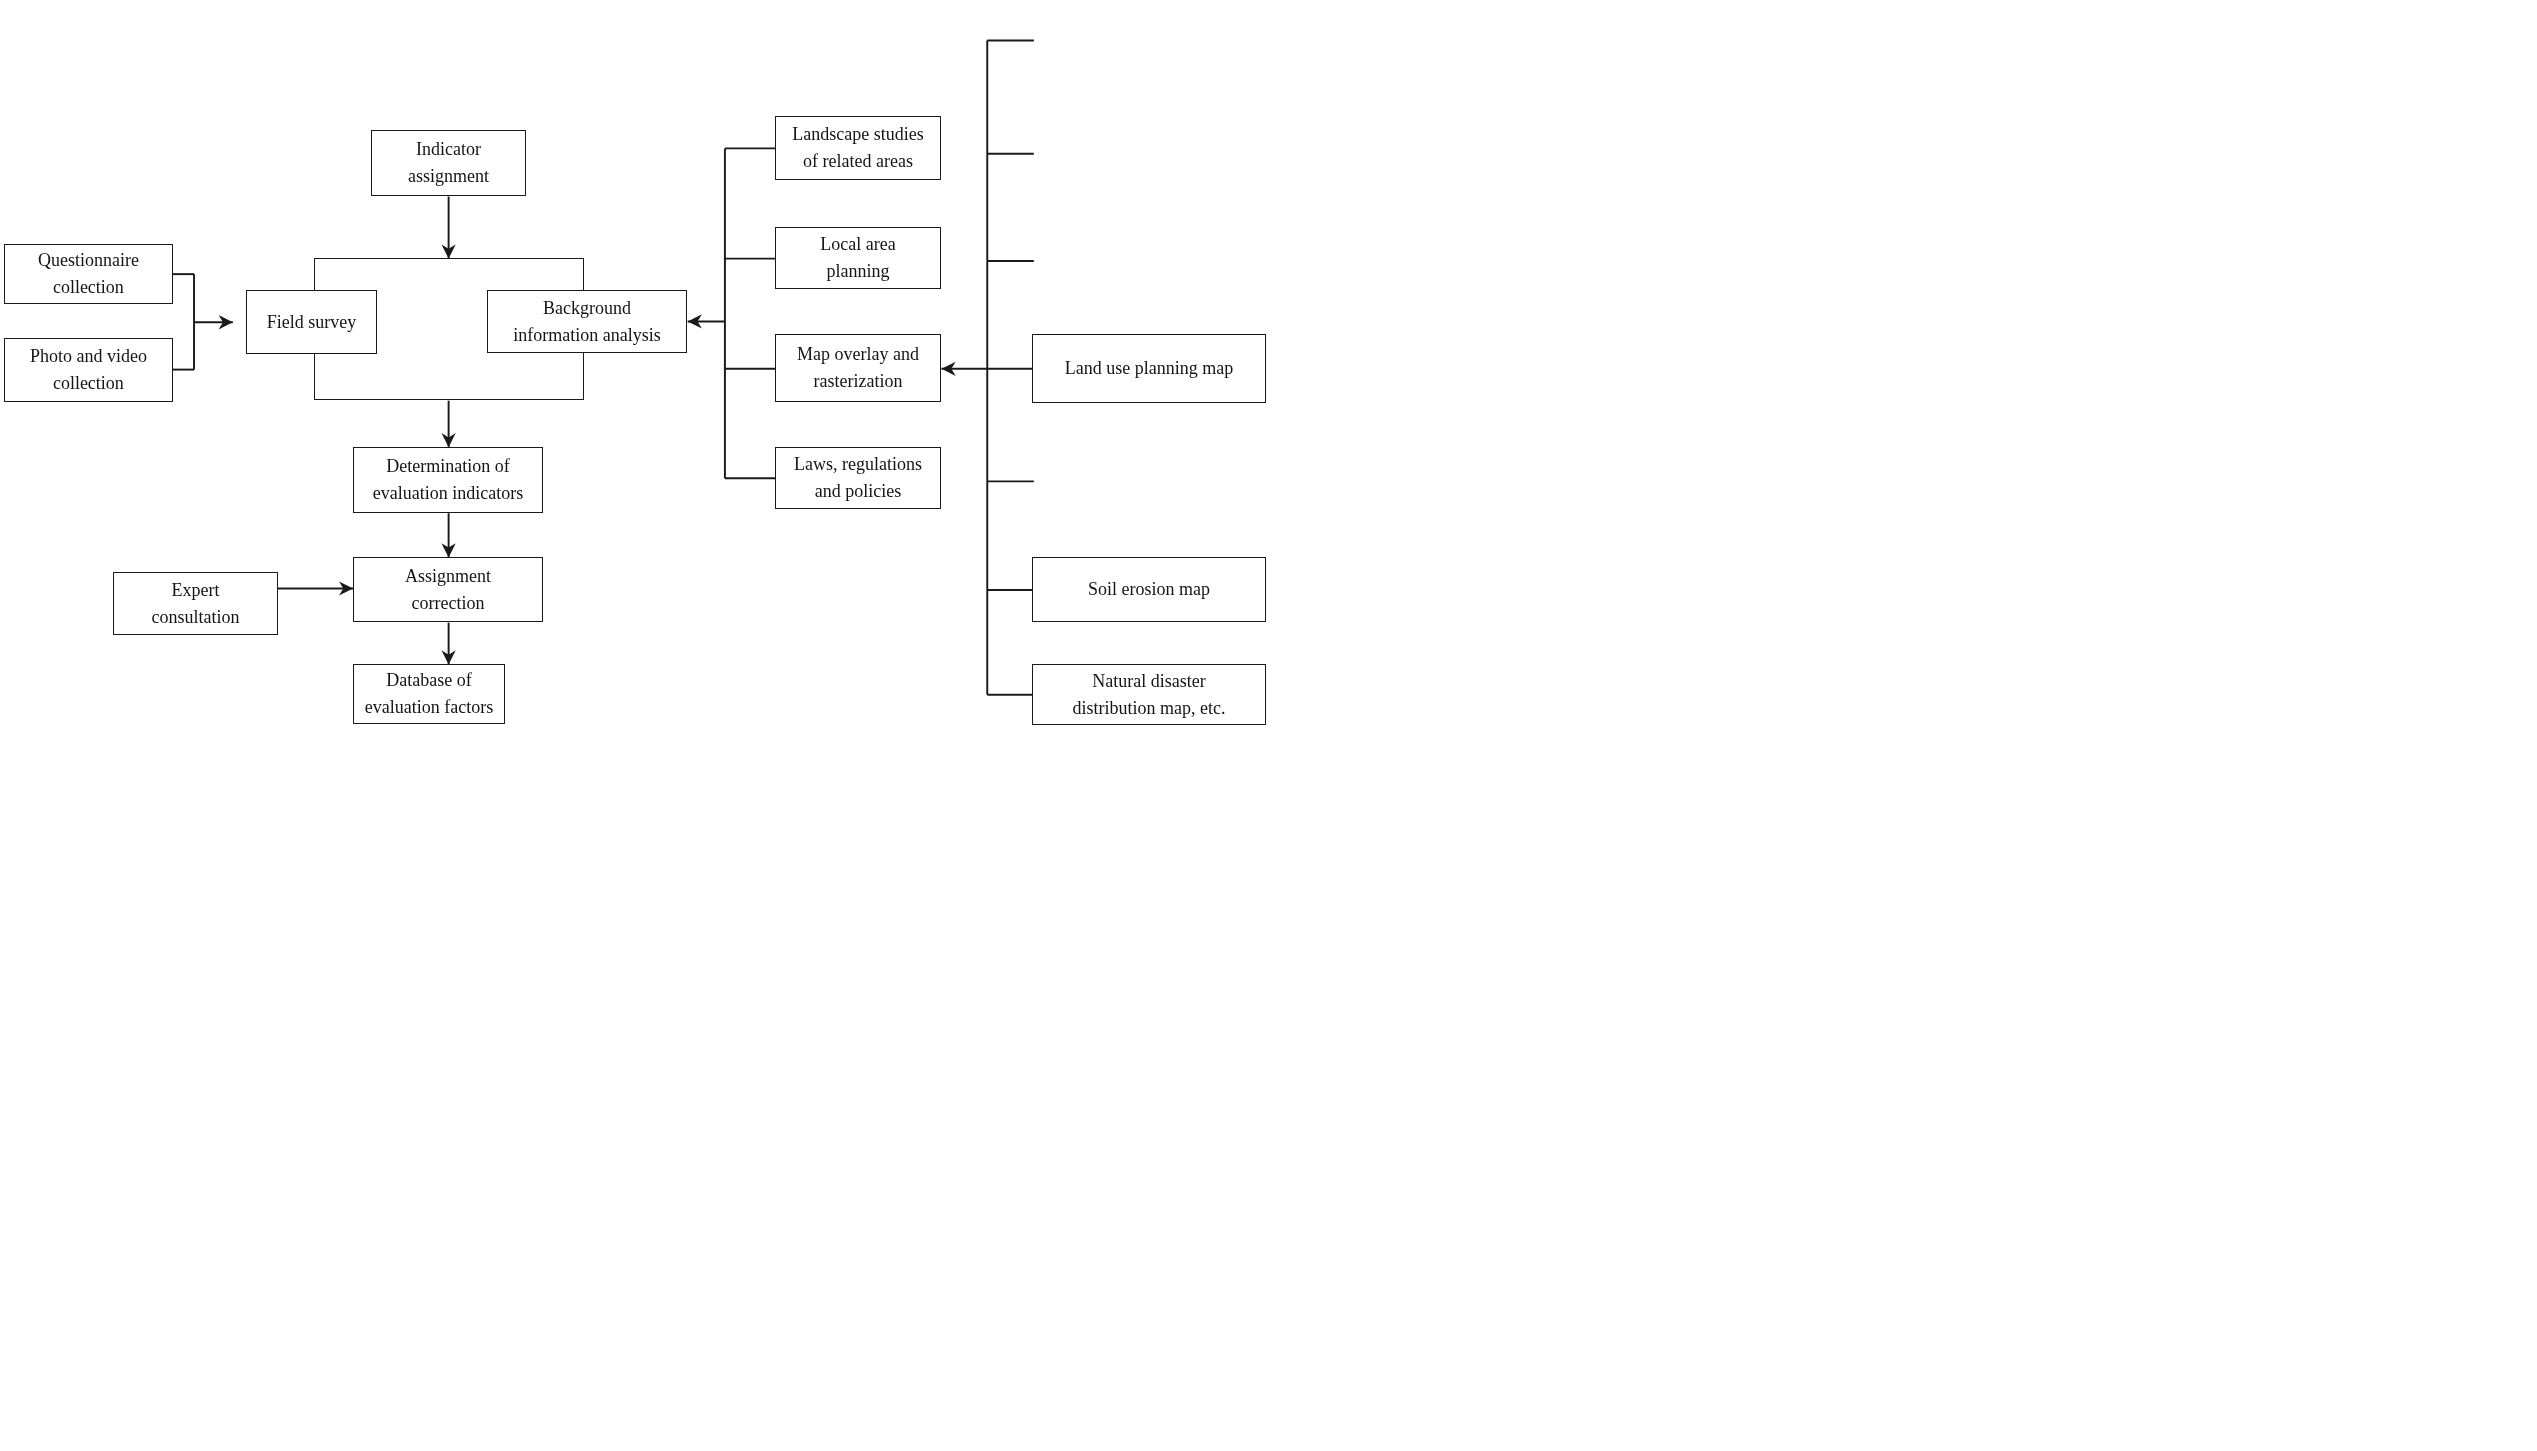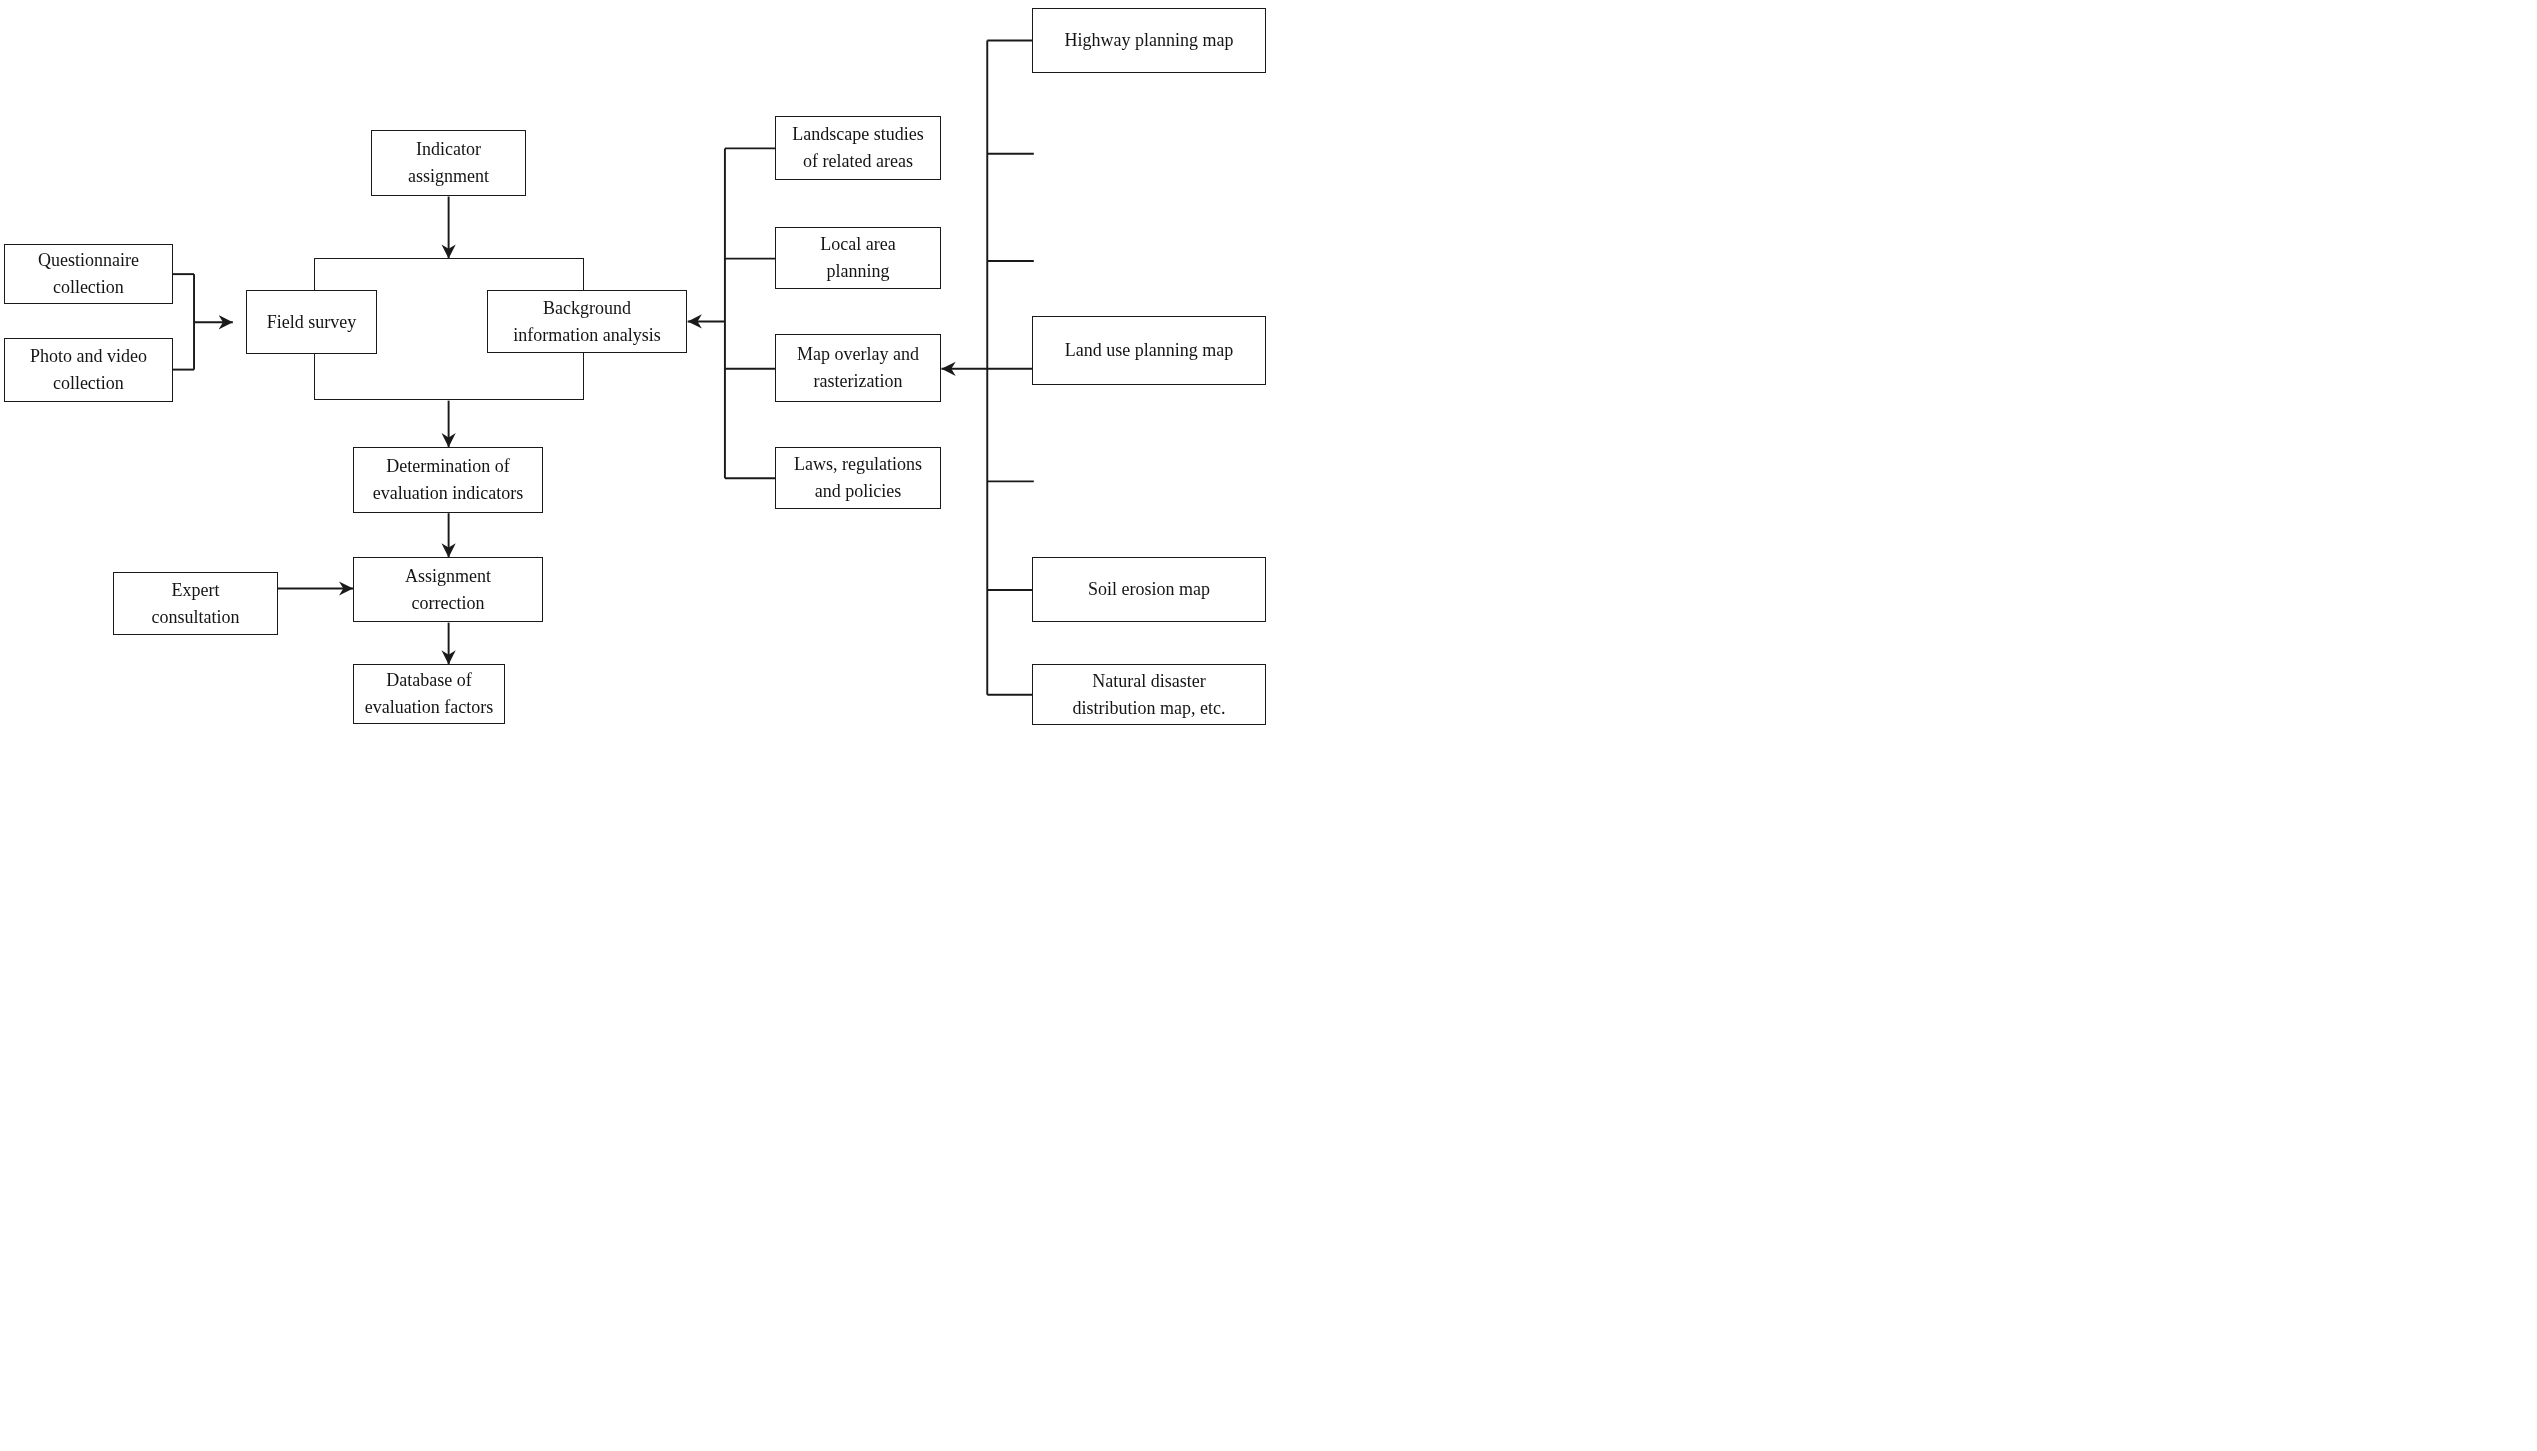--- a/index.html
+++ b/index.html
@@ -133,25 +133,24 @@
 
   <div class="node" style="left:775px;top:227px;width:166px;height:62px">Local area
 planning</div>
 
   <div class="node" style="left:775px;top:334px;width:166px;height:68px">Map overlay and
 rasterization</div>
 
   <div class="node" style="left:775px;top:447px;width:166px;height:62px">Laws, regulations
 and policies</div>
 
-  <div class="node" style="left:1032px;top:7.8px;width:234px;height:65px">Highway planning map</div>
 
 
 
-  <div class="node" style="left:1032px;top:316px;width:234px;height:69px">Land use planning map</div>
+  <div class="node" style="left:1032px;top:334px;width:234px;height:69px">Land use planning map</div>
 
 
   <div class="node" style="left:1032px;top:557px;width:234px;height:65px">Soil erosion map</div>
 
   <div class="node" style="left:1032px;top:664px;width:234px;height:61px">Natural disaster
 distribution map, etc.</div>
 
 </div>
 
 

